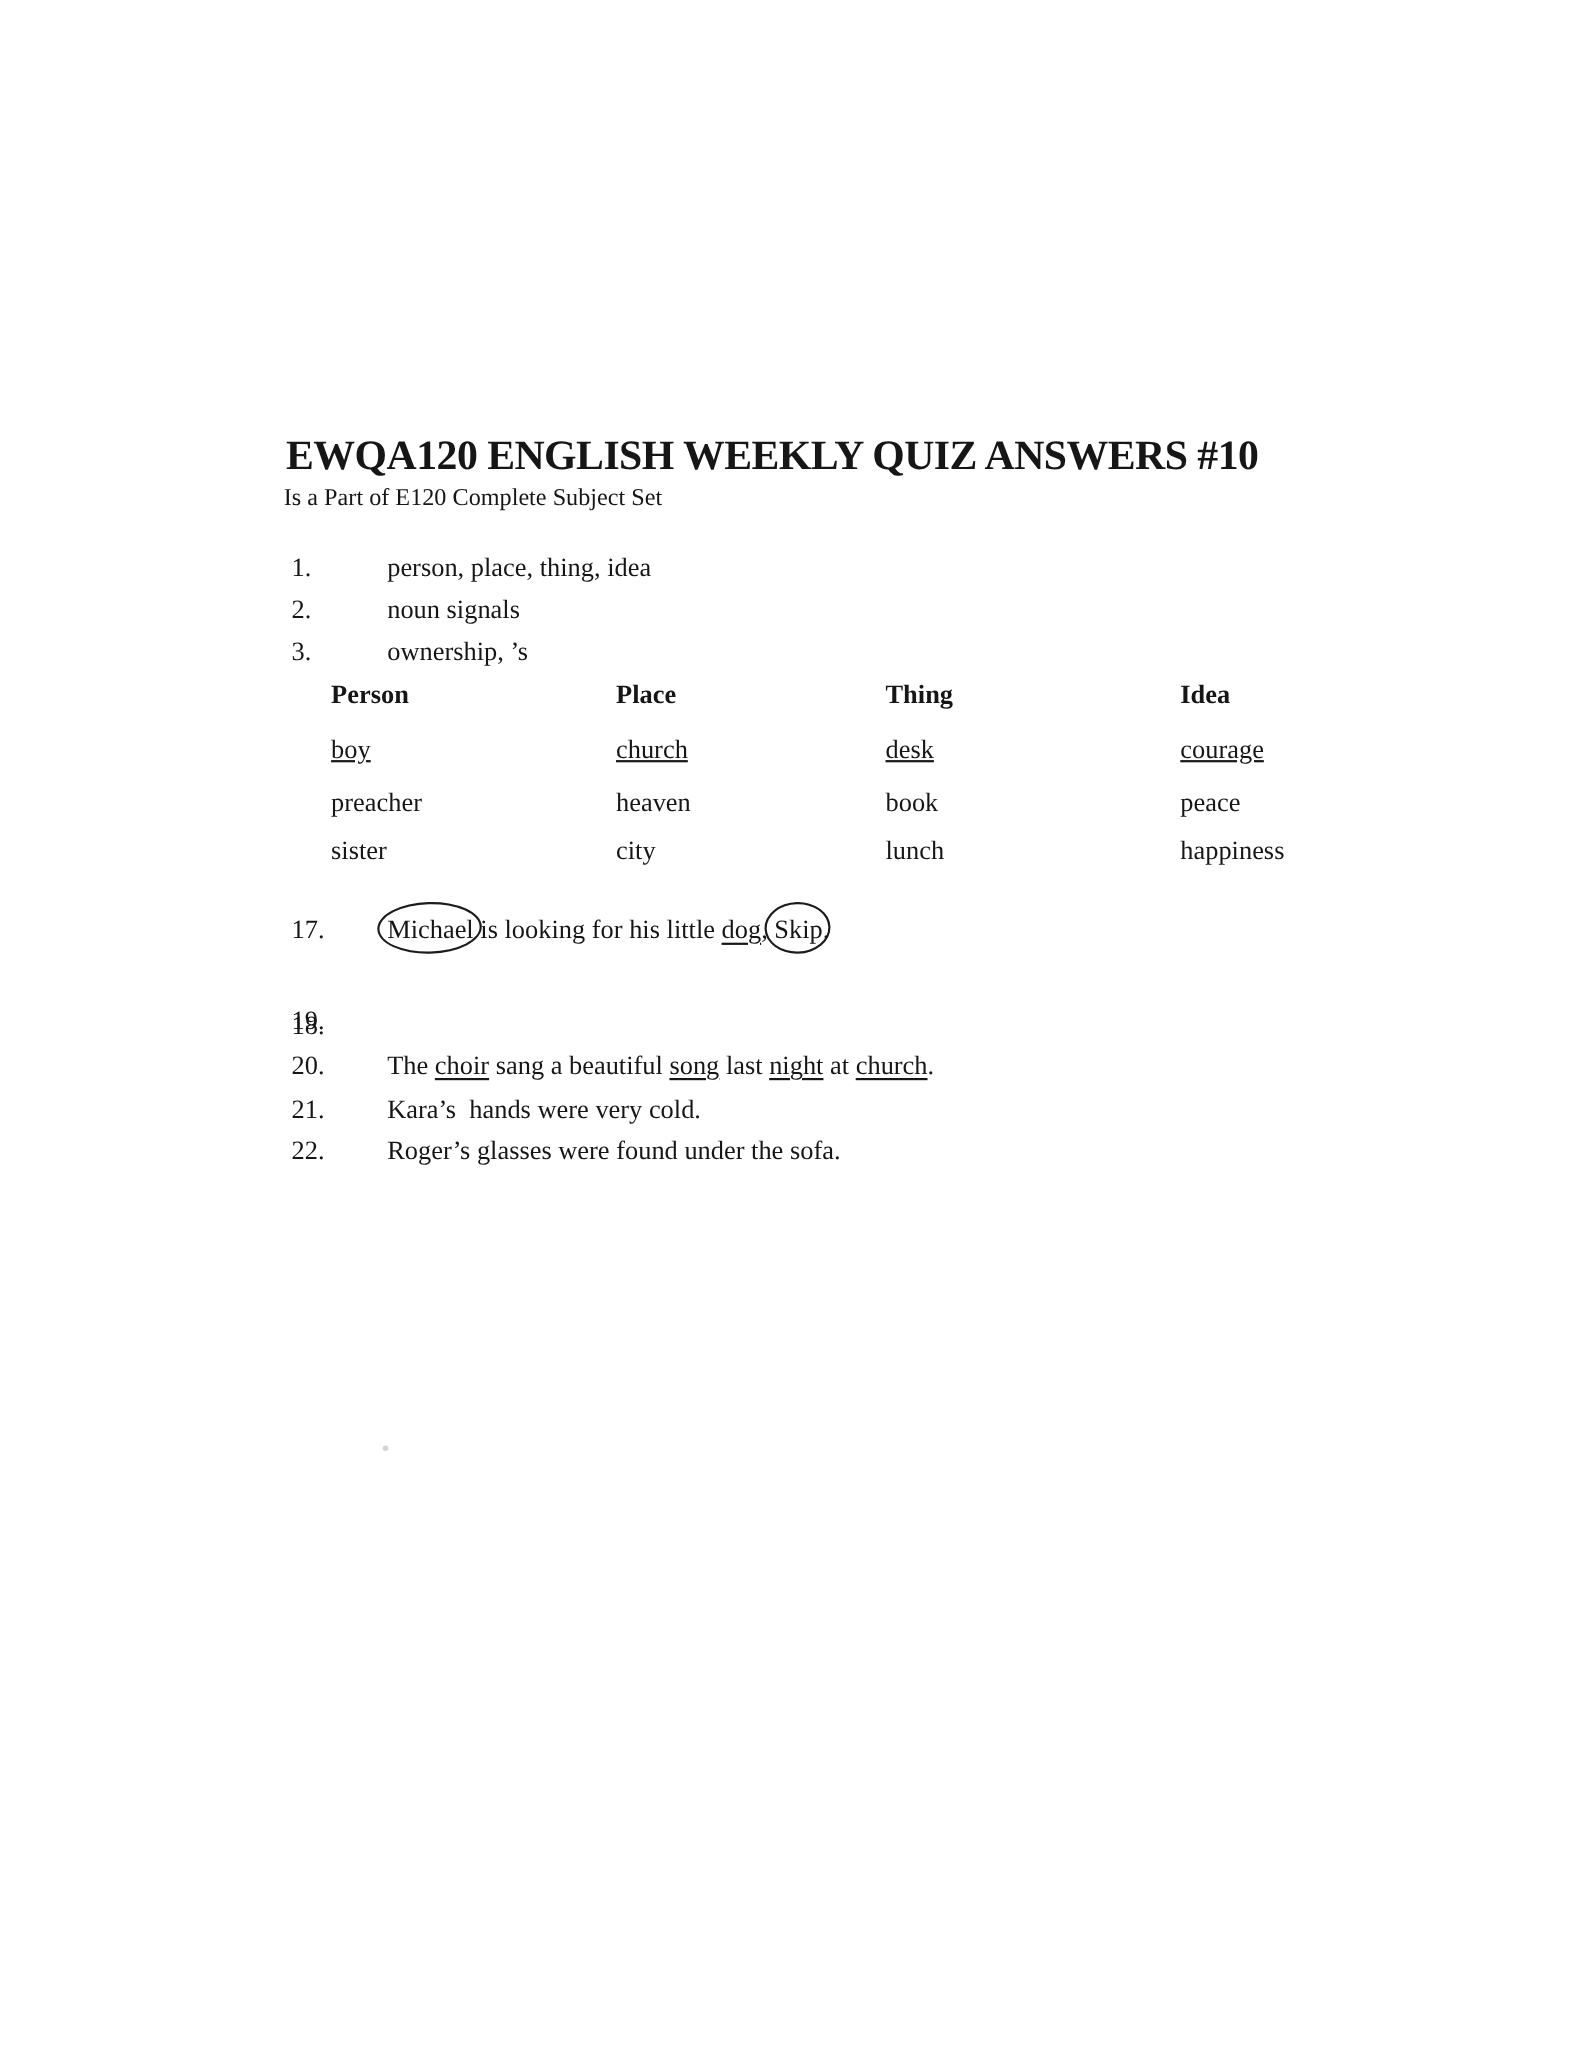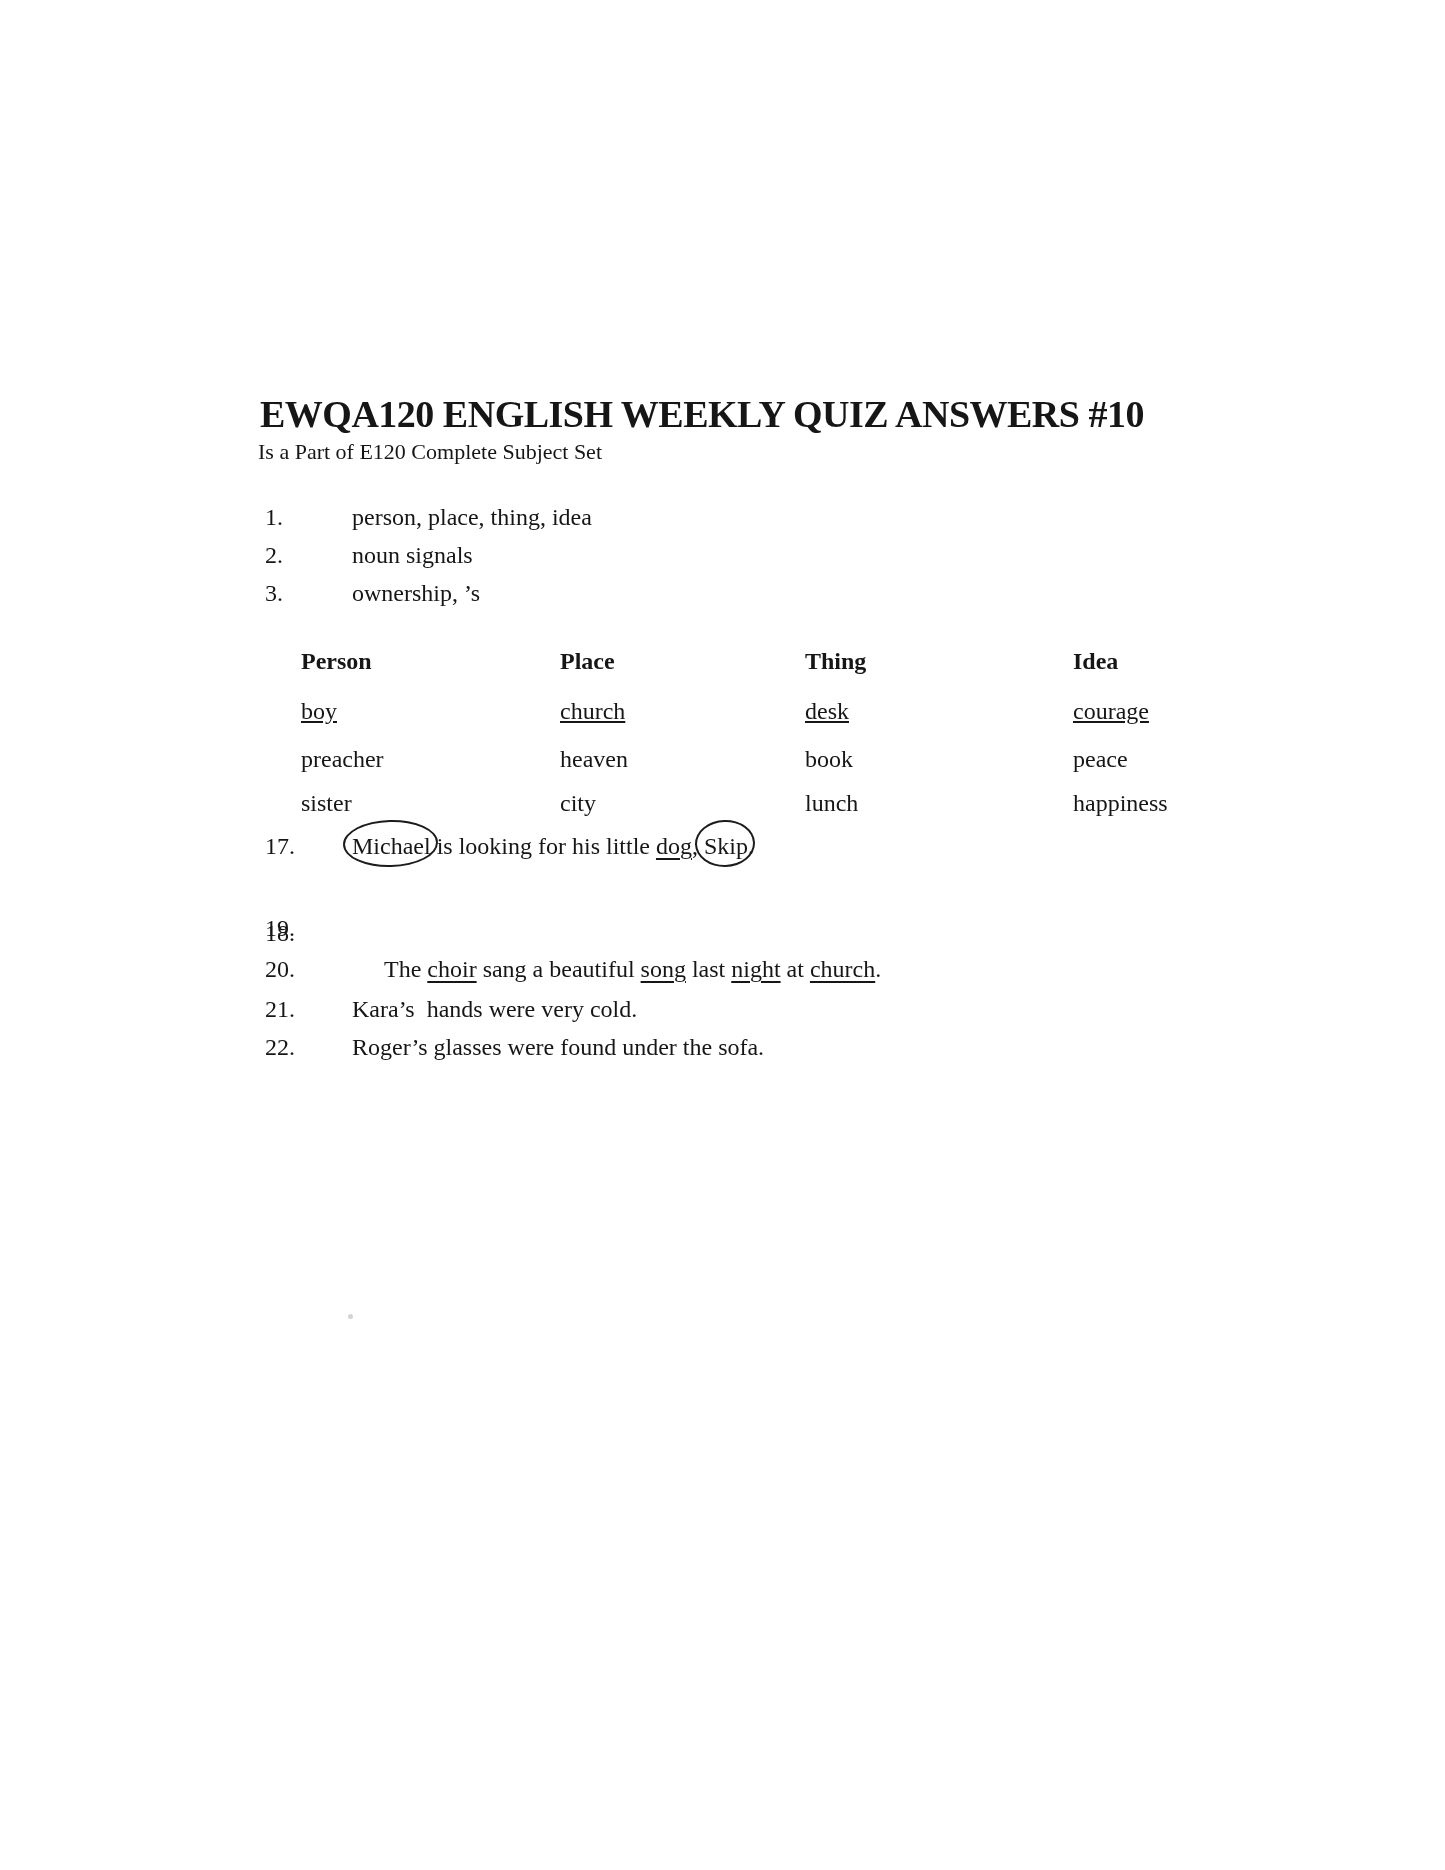--- a/index.html
+++ b/index.html
@@ -53,21 +53,21 @@
     position: absolute;
     left: 301px;
     display: flex;
     align-items: baseline;
     font-size: 24px;
     line-height: 1.2;
     white-space: pre;
   }
   .table-row.header { font-weight: bold; }
   .tcell { display: inline-block; }
-  .tcell.c0 { width: 259px; margin-top: 29px; }
+  .tcell.c0 { width: 259px; }
   .tcell.c1 { width: 245px; }
   .tcell.c2 { width: 268px; }
   .seg-underline {
     text-decoration: underline;
     text-decoration-thickness: 2px;
     text-underline-offset: 4px;
   }
   .seg-circle {
     position: relative;
     display: inline-block;
@@ -117,20 +117,20 @@
   <div id="noun-table">
       <div class="table-row header" style="top: 618px;"><span class="tcell c0">Person</span><span class="tcell c1">Place</span><span class="tcell c2">Thing</span><span class="tcell c3">Idea</span></div>
       <div class="table-row" style="top: 668px; text-decoration: underline;"><span class="tcell c0">boy</span><span class="tcell c1">church</span><span class="tcell c2">desk</span><span class="tcell c3">courage</span></div>
       <div class="table-row" style="top: 716px;"><span class="tcell c0">preacher</span><span class="tcell c1">heaven</span><span class="tcell c2">book</span><span class="tcell c3">peace</span></div>
       <div class="table-row" style="top: 760px;"><span class="tcell c0">sister</span><span class="tcell c1">city</span><span class="tcell c2">lunch</span><span class="tcell c3">happiness</span></div>
     </div>
   <div id="sentence-list">
       <div class="answer-row" style="top: 832px;"><span class="num">17.</span><span><span class="seg-circle">Michael</span><span> is looking for his little </span><span class="seg-underline">dog</span><span>, </span><span class="seg-circle">Skip</span><span>.</span></span></div>
       <div class="answer-row" style="top: 919px;"><span class="num">18.</span></div>
       <div class="answer-row" style="top: 914px;"><span class="num">19.</span></div>
-      <div class="answer-row" style="top: 955px; gap: 32px;"><span class="num">20.</span><span><span>The </span><span class="seg-underline">choir</span><span> sang a beautiful </span><span class="seg-underline">song</span><span> last </span><span class="seg-underline">night</span><span> at </span><span class="seg-underline">church</span><span>.</span></span></div>
+      <div class="answer-row" style="top: 955px;"><span class="num">20.</span><span><span>The </span><span class="seg-underline">choir</span><span> sang a beautiful </span><span class="seg-underline">song</span><span> last </span><span class="seg-underline">night</span><span> at </span><span class="seg-underline">church</span><span>.</span></span></div>
       <div class="answer-row" style="top: 995px;"><span class="num">21.</span><span><span>Kara’s&nbsp; hands were very cold.</span></span></div>
       <div class="answer-row" style="top: 1033px;"><span class="num">22.</span><span><span>Roger’s glasses were found under the sofa.</span></span></div>
     </div>
 
   <div class="stray-mark"></div>
   <div class="page-number">6</div>
 </div>
 
 </body></html>

